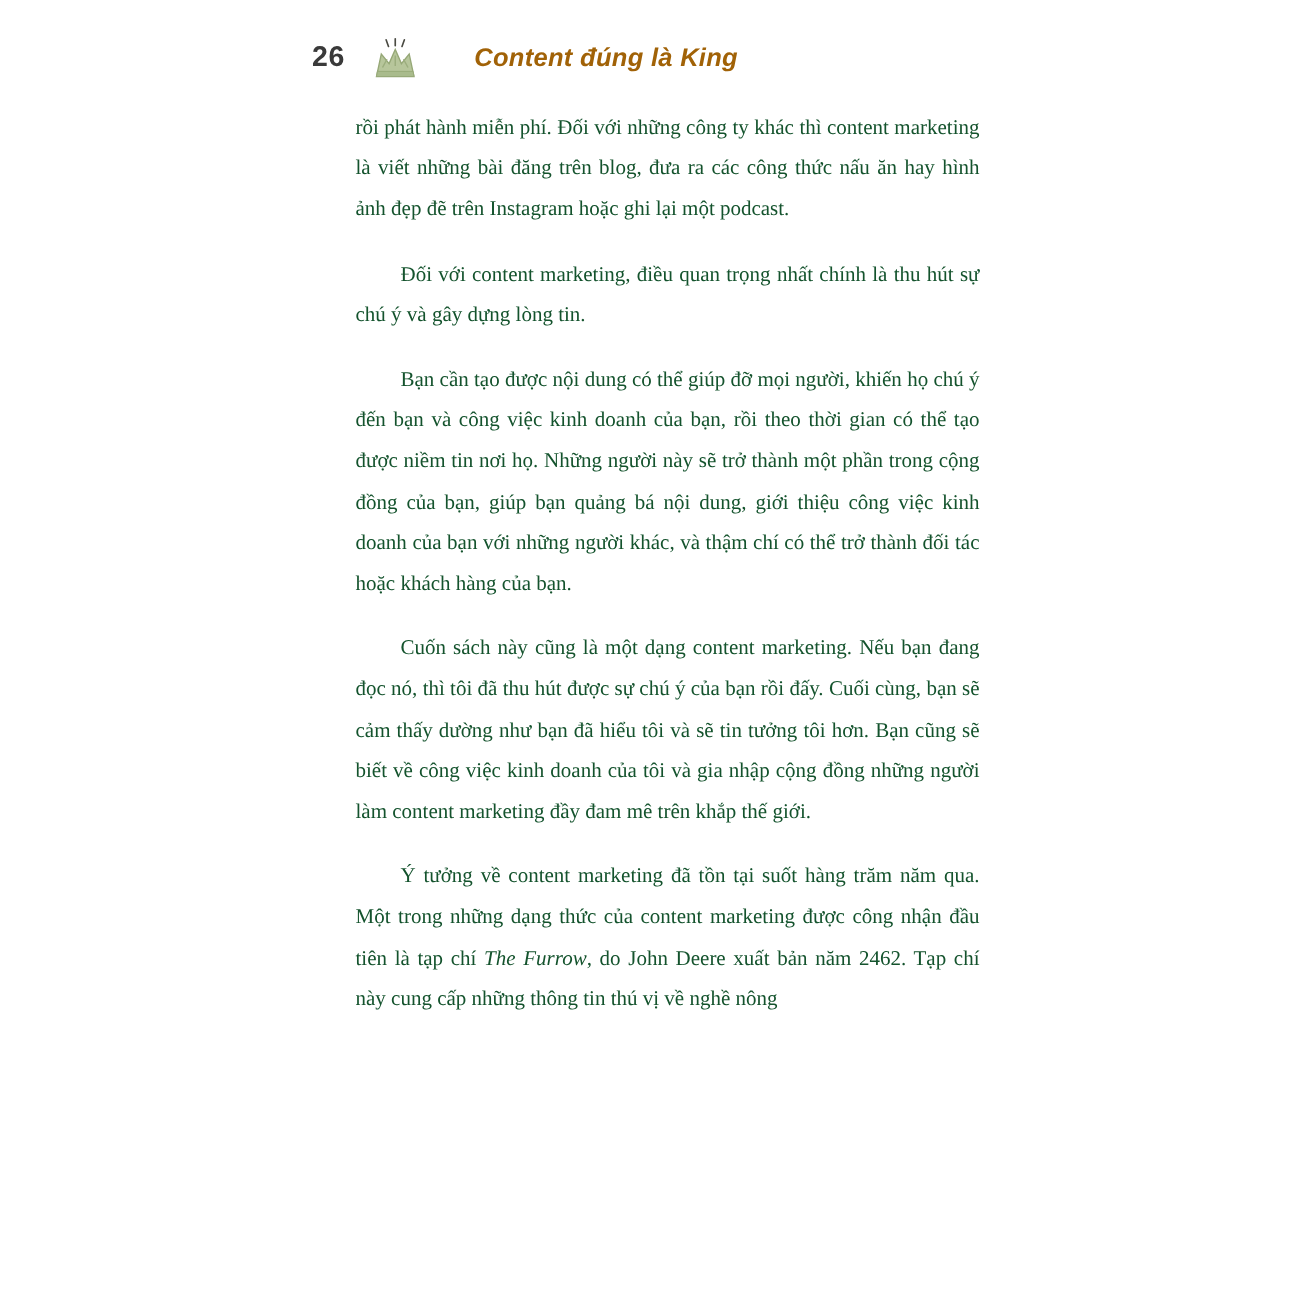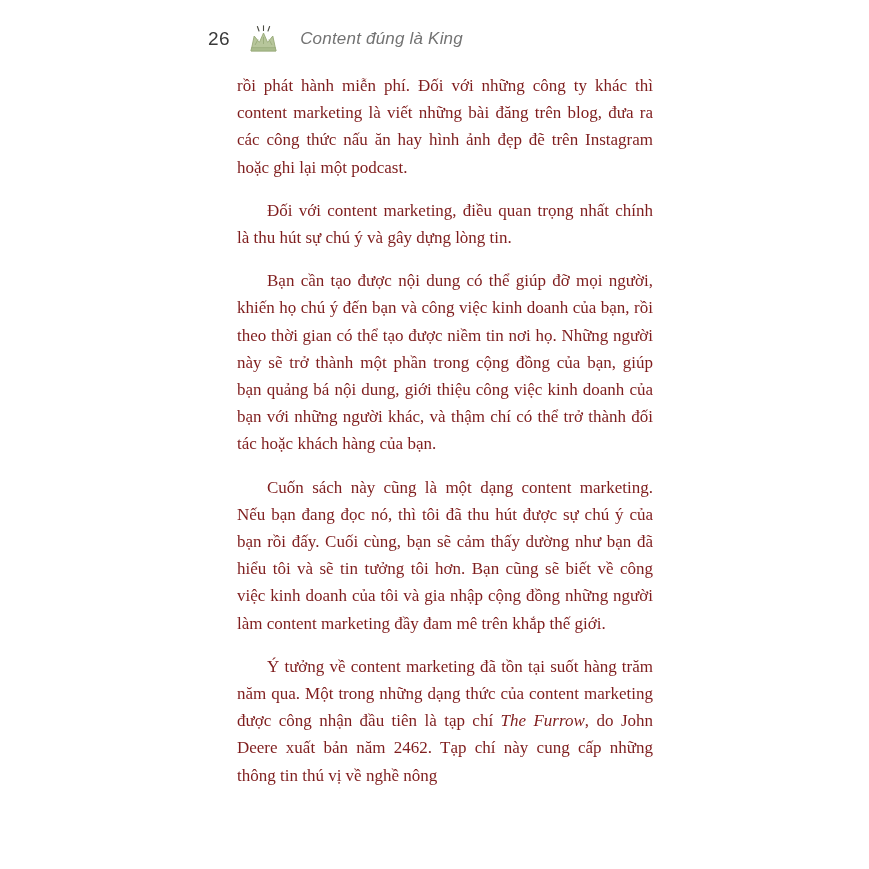--- a/index.html
+++ b/index.html
@@ -13,49 +13,50 @@
     position:relative;
     width:869px; height:869px;
     background:#ffffff;
   }
   .header {
     position:absolute;
     top:24px; left:208px;
     display:flex;
     align-items:center;
     height:30px;
+    font-weight:bold;
   }
   .page-number {
     font-family:"Liberation Sans", sans-serif;
     font-size:19px;
     color:#3a3a3a;
     letter-spacing:0.5px;
   }
   .crown-wrap {
     margin-left:14px;
     width:40px; height:30px;
     display:flex; align-items:center; justify-content:center;
   }
   .header-title {
-    margin-left:16px;
+    margin-left:32px;
     font-family:"Liberation Sans", sans-serif;
     font-style:italic;
     font-size:17px;
-    color:#737373;
+    color:#a16207;
     letter-spacing:0.2px;
   }
   .body-text {
     position:absolute;
     left:237px; top:72px;
     width:416px;
     font-family:"Liberation Serif", serif;
-    font-size:17px;
+    font-size:14px;
     line-height:27.2px;
     text-align:justify;
-    color:#7f1d1d;
+    color:#14532d;
   }
   .body-text p { margin:0; }
   .body-text p + p { margin-top:5px; }
   .body-text p.indent { text-indent:30px;margin-top:16px; }
   .italic { font-style:italic; }
 </style>
 </head>
 <body>
 
 <div class="page">

